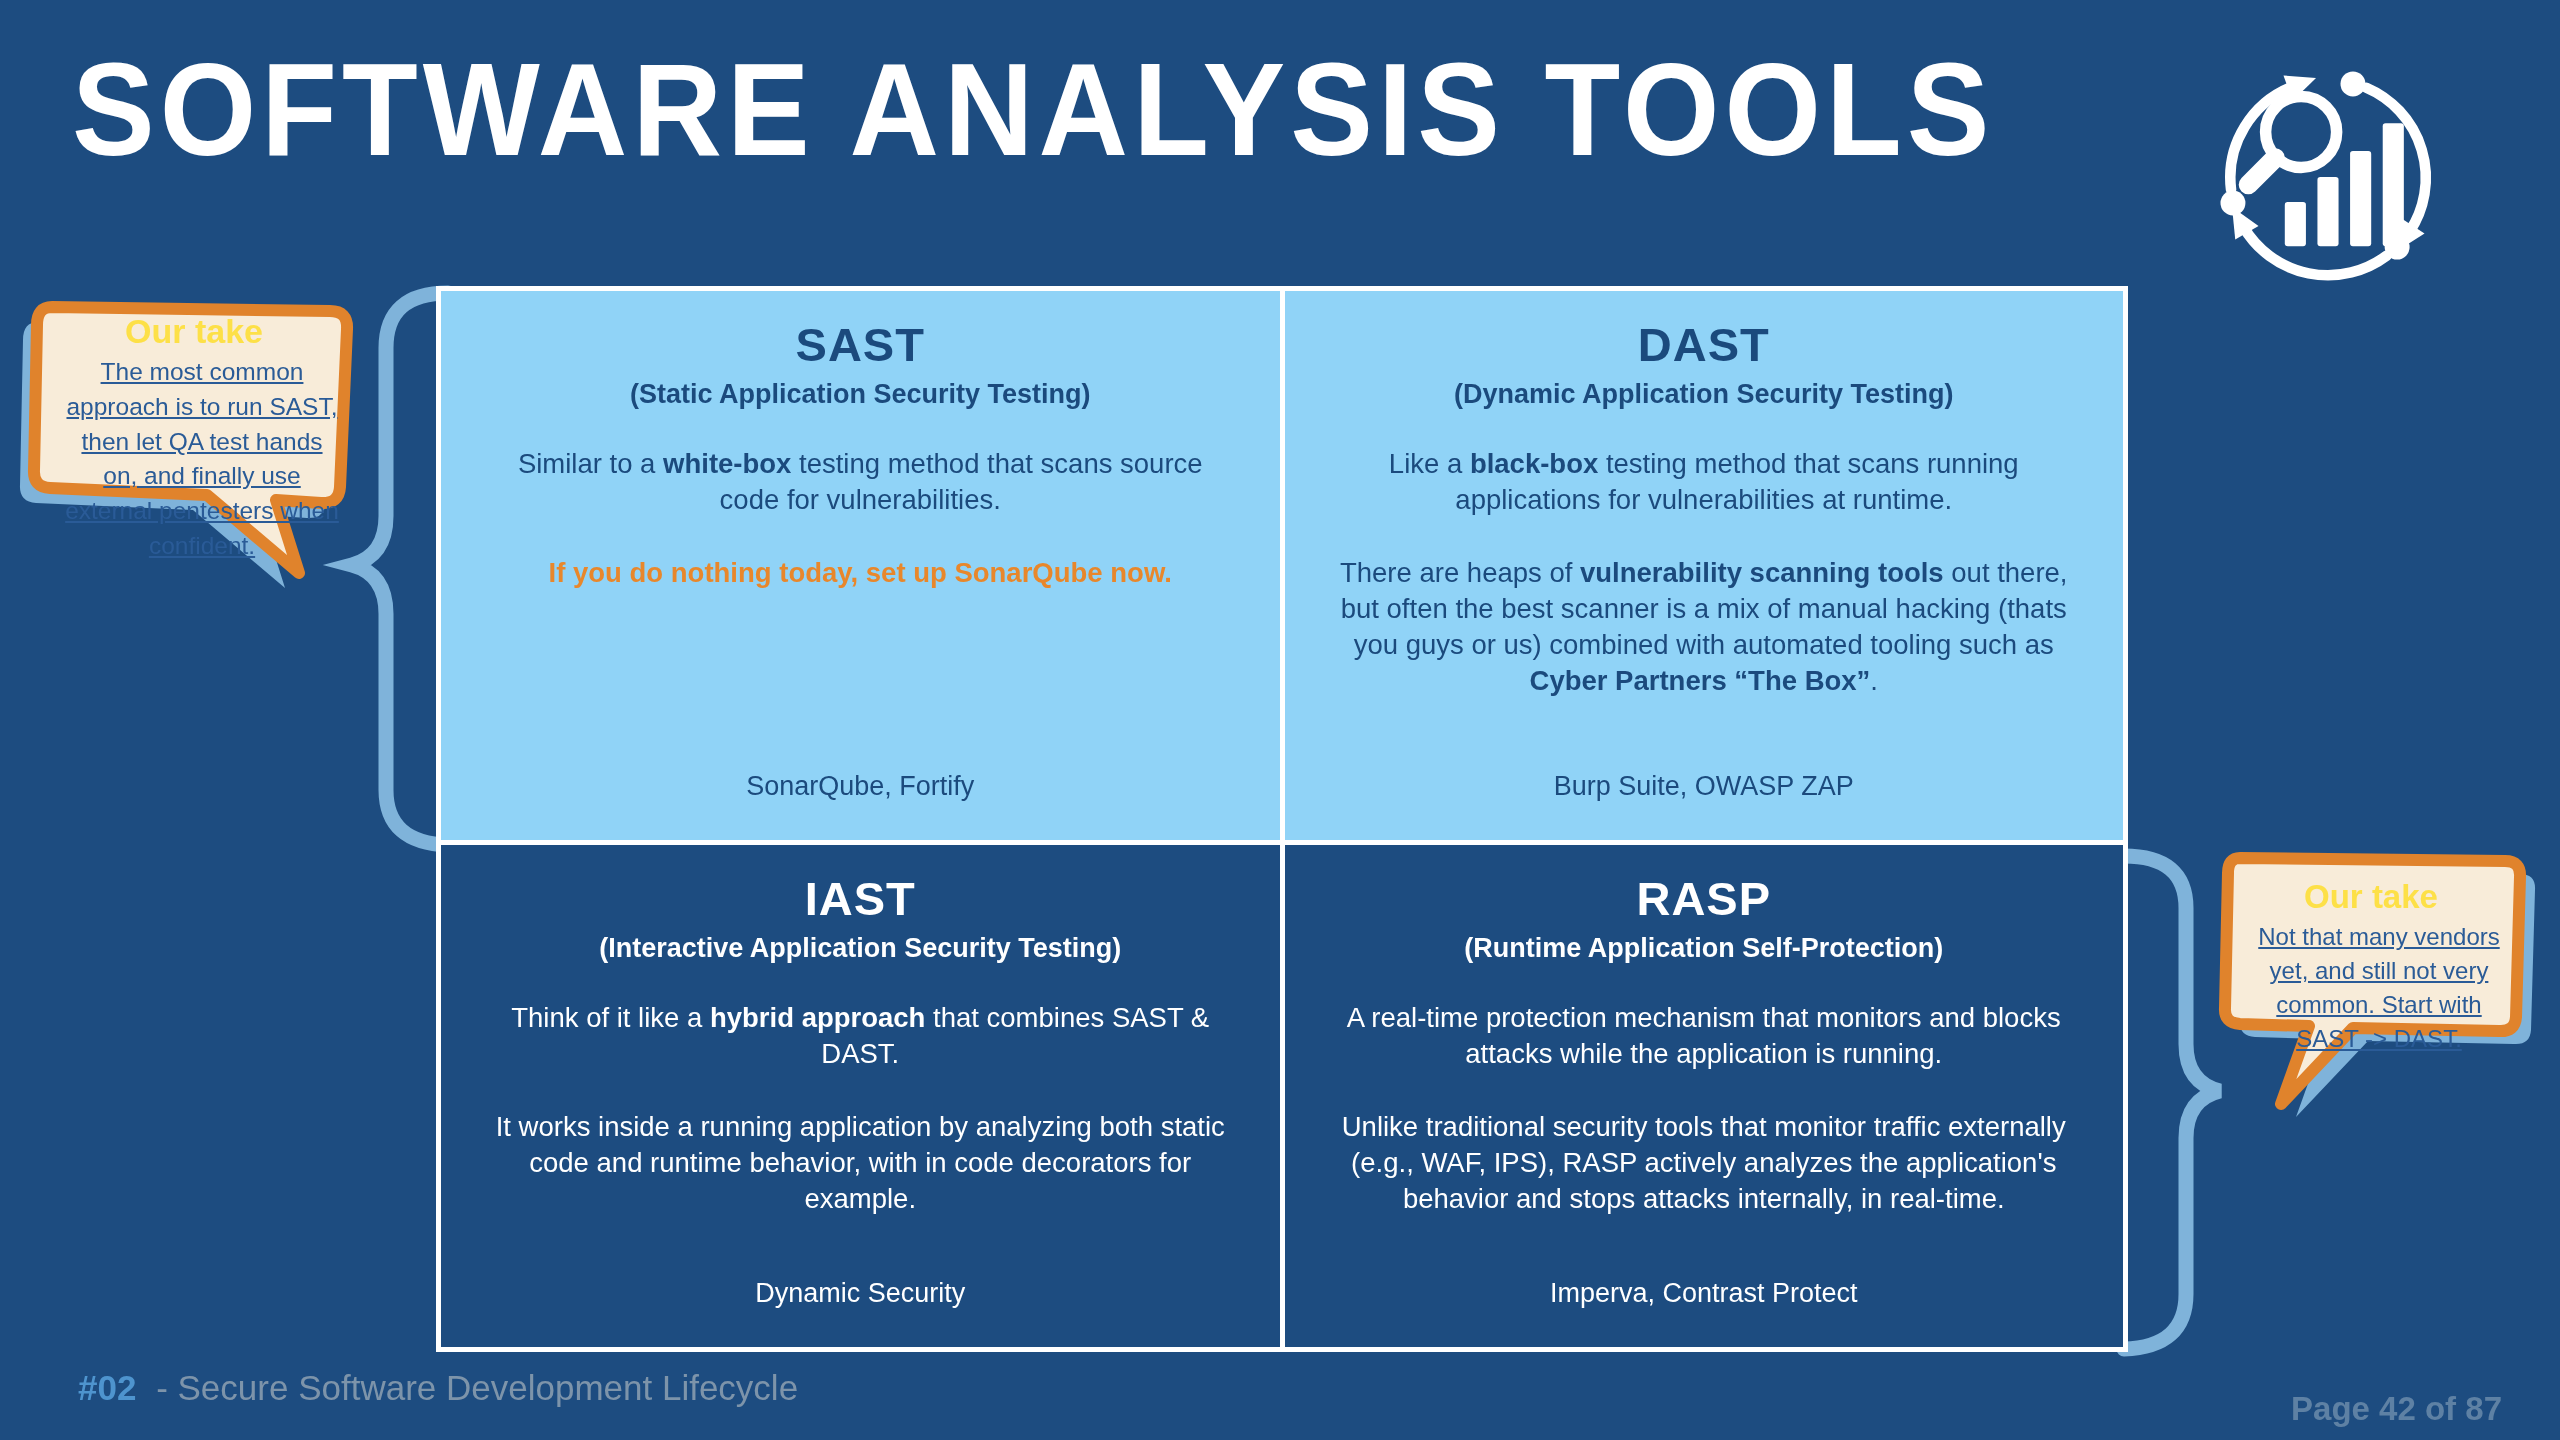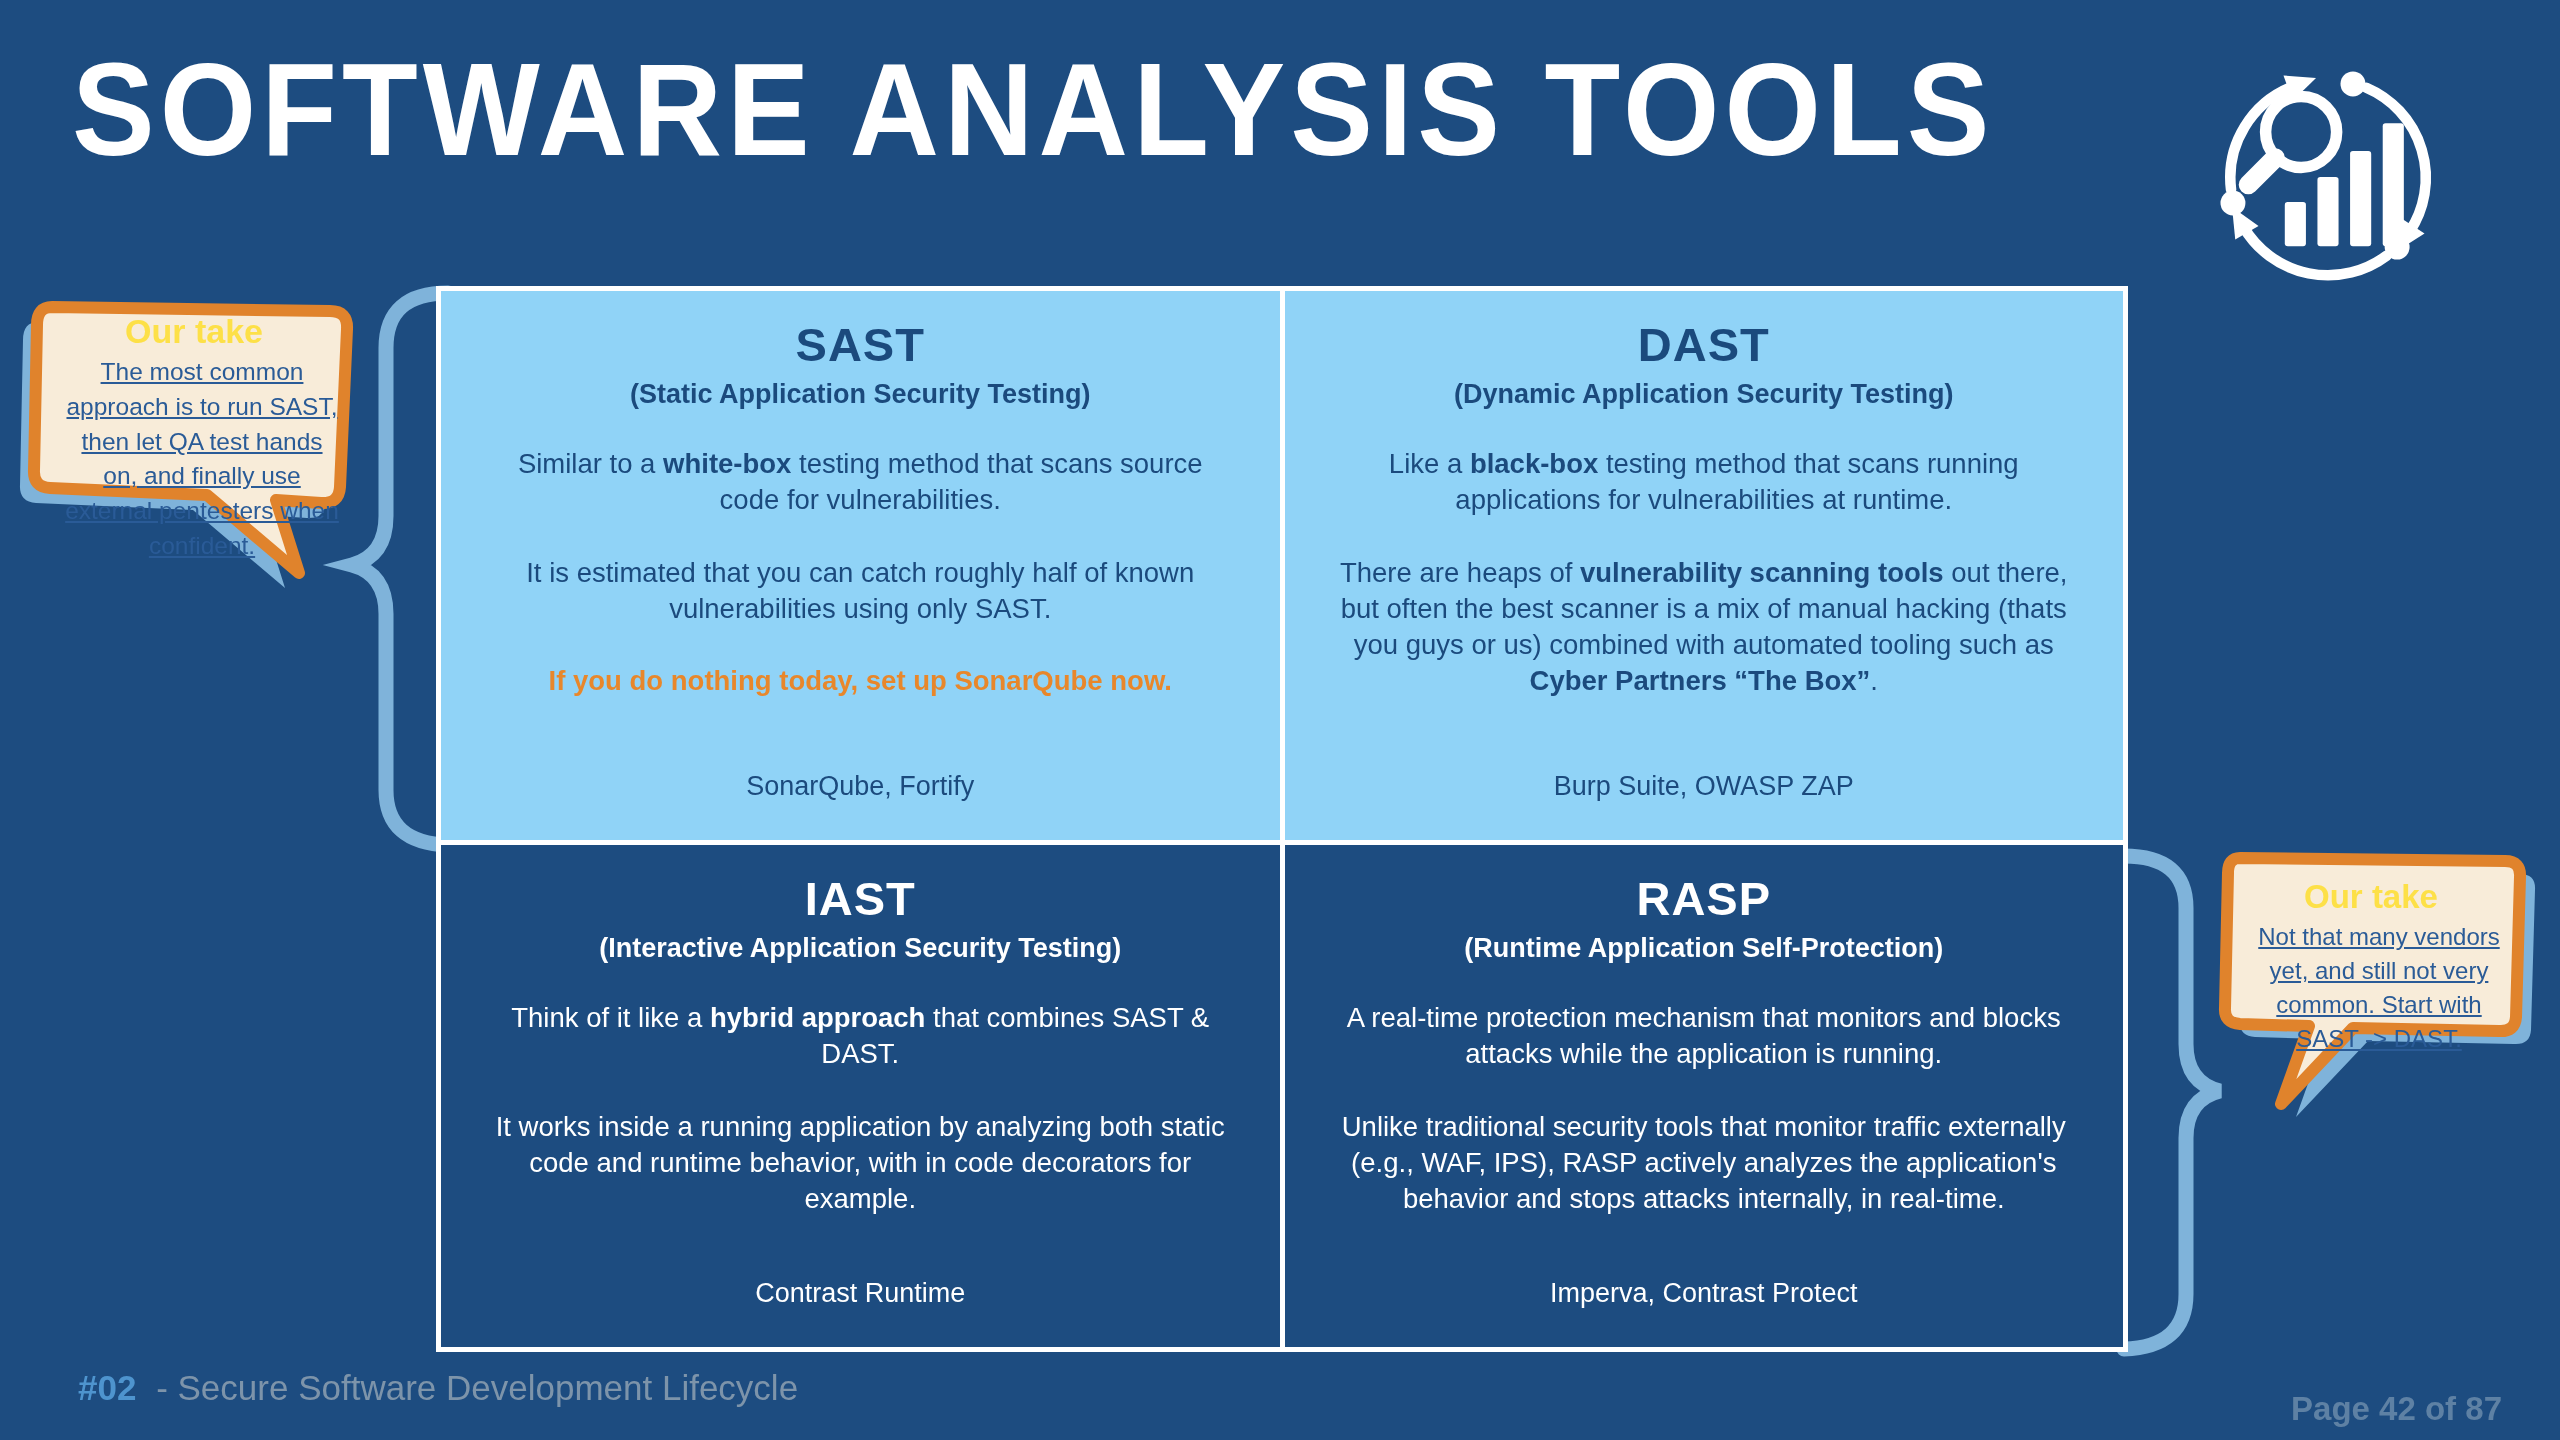--- a/index.html
+++ b/index.html
@@ -118,42 +118,41 @@
   <p class="ct-title">Our take</p>
   <p class="ct-body">Not that many vendors yet, and still not very common. Start with SAST -&gt; DAST.</p>
 </div>
 
 <div class="grid">
   <div class="cell light">
     <h2>SAST</h2>
     <div class="sub">(Static Application Security Testing)</div>
     <div class="paras">
         <p class="para">Similar to a <b>white-box</b> testing method that scans source code for vulnerabilities.</p>
-        <p class="para">It is estimated that you can catch roughly half of known vulnerabilities using only SAST.</p>
         <p class="para hl">If you do nothing today, set up SonarQube now.</p>
       </div>
     <div class="tools">SonarQube, Fortify</div>
   </div>
   <div class="cell light">
     <h2>DAST</h2>
     <div class="sub">(Dynamic Application Security Testing)</div>
     <div class="paras">
         <p class="para">Like a <b>black-box</b> testing method that scans running applications for vulnerabilities at runtime.</p>
         <p class="para">There are heaps of <b>vulnerability scanning tools</b> out there, but often the best scanner is a mix of manual hacking (thats you guys or us) combined with automated tooling such as <b>Cyber Partners “The Box”</b>.</p>
       </div>
     <div class="tools">Burp Suite, OWASP ZAP</div>
   </div>
   <div class="cell dark">
     <h2>IAST</h2>
     <div class="sub">(Interactive Application Security Testing)</div>
     <div class="paras">
         <p class="para">Think of it like a <b>hybrid approach</b> that combines SAST &amp; DAST.</p>
         <p class="para">It works inside a running application by analyzing both static code and runtime behavior, with in code decorators for example.</p>
       </div>
-    <div class="tools">Contrast Runtime</div>
+    <div class="tools">Dynamic Security</div>
   </div>
   <div class="cell dark">
     <h2>RASP</h2>
     <div class="sub">(Runtime Application Self-Protection)</div>
     <div class="paras">
         <p class="para">A real-time protection mechanism that monitors and blocks attacks while the application is running.</p>
         <p class="para">Unlike traditional security tools that monitor traffic externally (e.g., WAF, IPS), RASP actively analyzes the application's behavior and stops attacks internally, in real-time.</p>
       </div>
     <div class="tools">Imperva, Contrast Protect</div>
   </div>

